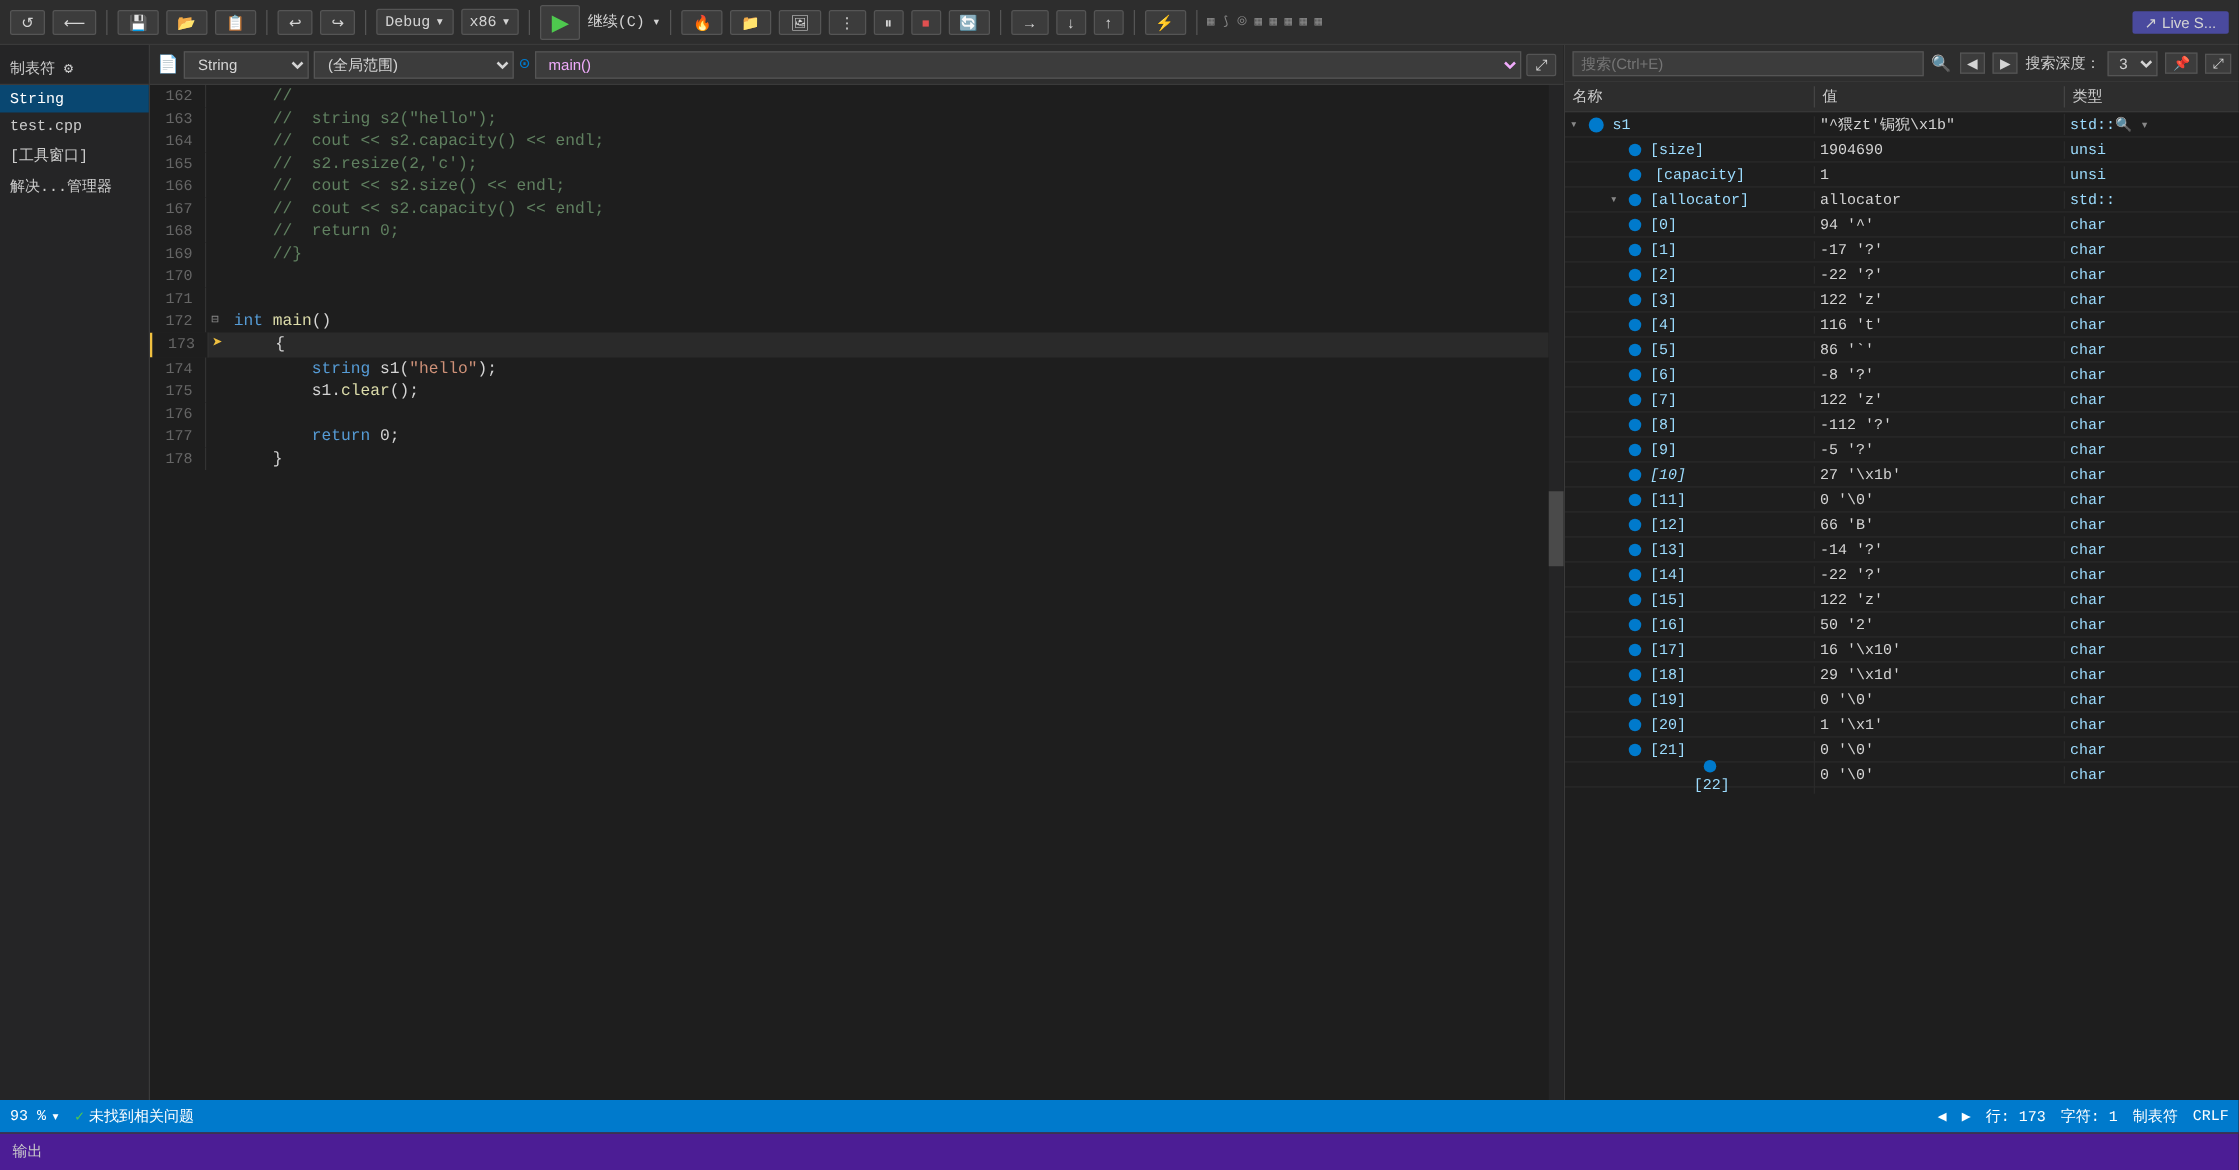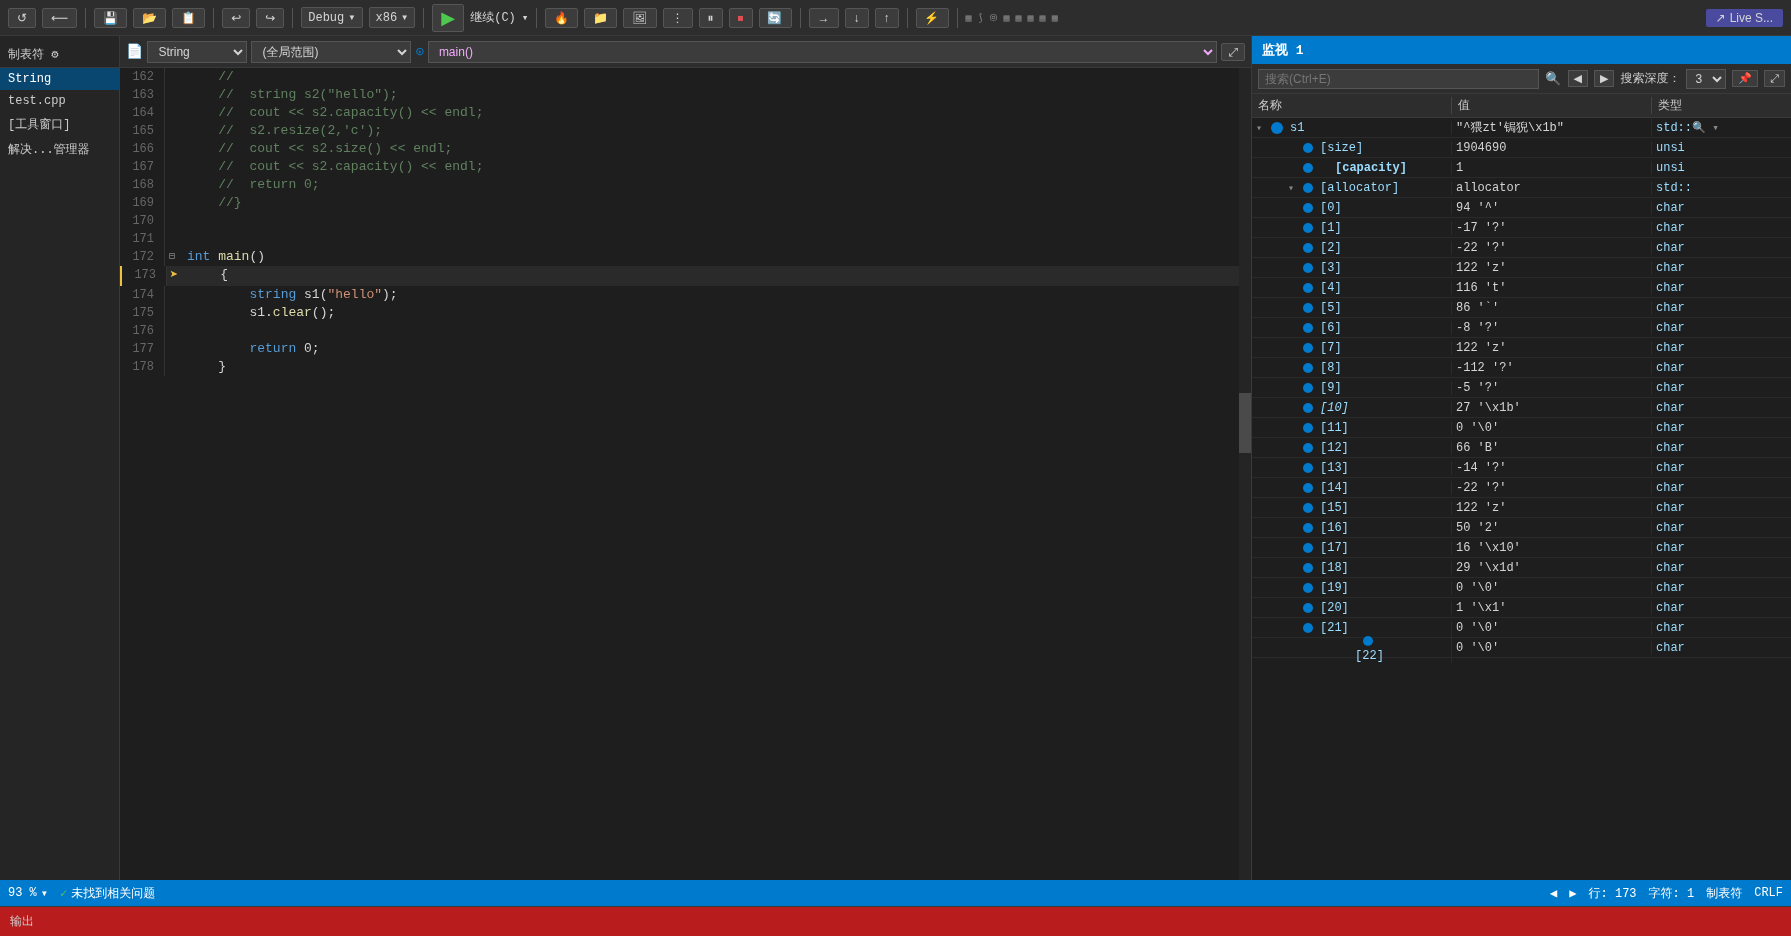--- a/index.html
+++ b/index.html
@@ -350,21 +350,21 @@
     .status-item {
       display: flex;
       align-items: center;
       gap: 4px;
     }
     .status-ok { color: #4ec94e; }
 
     
     .output-bar {
       height: 30px;
-      background: #b91c1c;
+      background: #4c1d95;
       display: flex;
       align-items: center;
       padding: 0 10px;
       border-top: 1px solid #3a3a3a;
       font-size: 12px;
       color: #ccc;
     }
 
     
     .code-content::-webkit-scrollbar,
@@ -591,23 +591,20 @@
       </div>
 
       <div class="minimap">
         <div class="minimap-thumb"></div>
       </div>
     </div>
   </div>
 
   <div class="watch-panel">
 
-    <div class="watch-header">
-      <span>监视 1</span>
-    </div>
 
     <div class="watch-search-bar">
       <input class="watch-search-input" type="text" placeholder="搜索(Ctrl+E)" style="">
       <span class="search-icon">🔍</span>
       <button class="watch-search-btn">◀</button>
       <button class="watch-search-btn">▶</button>
       <span class="watch-depth-label">搜索深度：</span>
       <select class="watch-depth-select">
         <option>3</option>
       </select>
@@ -637,21 +634,21 @@
             <span class="db-icon-sm"></span>
             <span style="margin-left: 4px; overflow: hidden; text-overflow: ellipsis;">[size]</span>
           </div>
           <div class="watch-row-value">1904690</div>
           <div class="watch-row-type">unsi</div>
         </div>
         <div class="watch-row">
           <div class="watch-row-name" style="padding-left: 36px;">
             <span style="width: 12px; display: inline-block;"></span>
             <span class="db-icon-sm"></span>
-            <span style="margin-left: 19px; overflow: hidden; text-overflow: ellipsis; font-weight: bold;">[capacity]</span>
+            <span style="margin-left: 8px; overflow: hidden; text-overflow: ellipsis;">[capacity]</span>
           </div>
           <div class="watch-row-value">1</div>
           <div class="watch-row-type">unsi</div>
         </div>
         <div class="watch-row">
           <div class="watch-row-name" style="padding-left: 36px;">
             <span class="expand-icon">▾</span>
             <span class="db-icon-sm"></span>
             <span style="margin-left: 4px; overflow: hidden; text-overflow: ellipsis;">[allocator]</span>
           </div>

